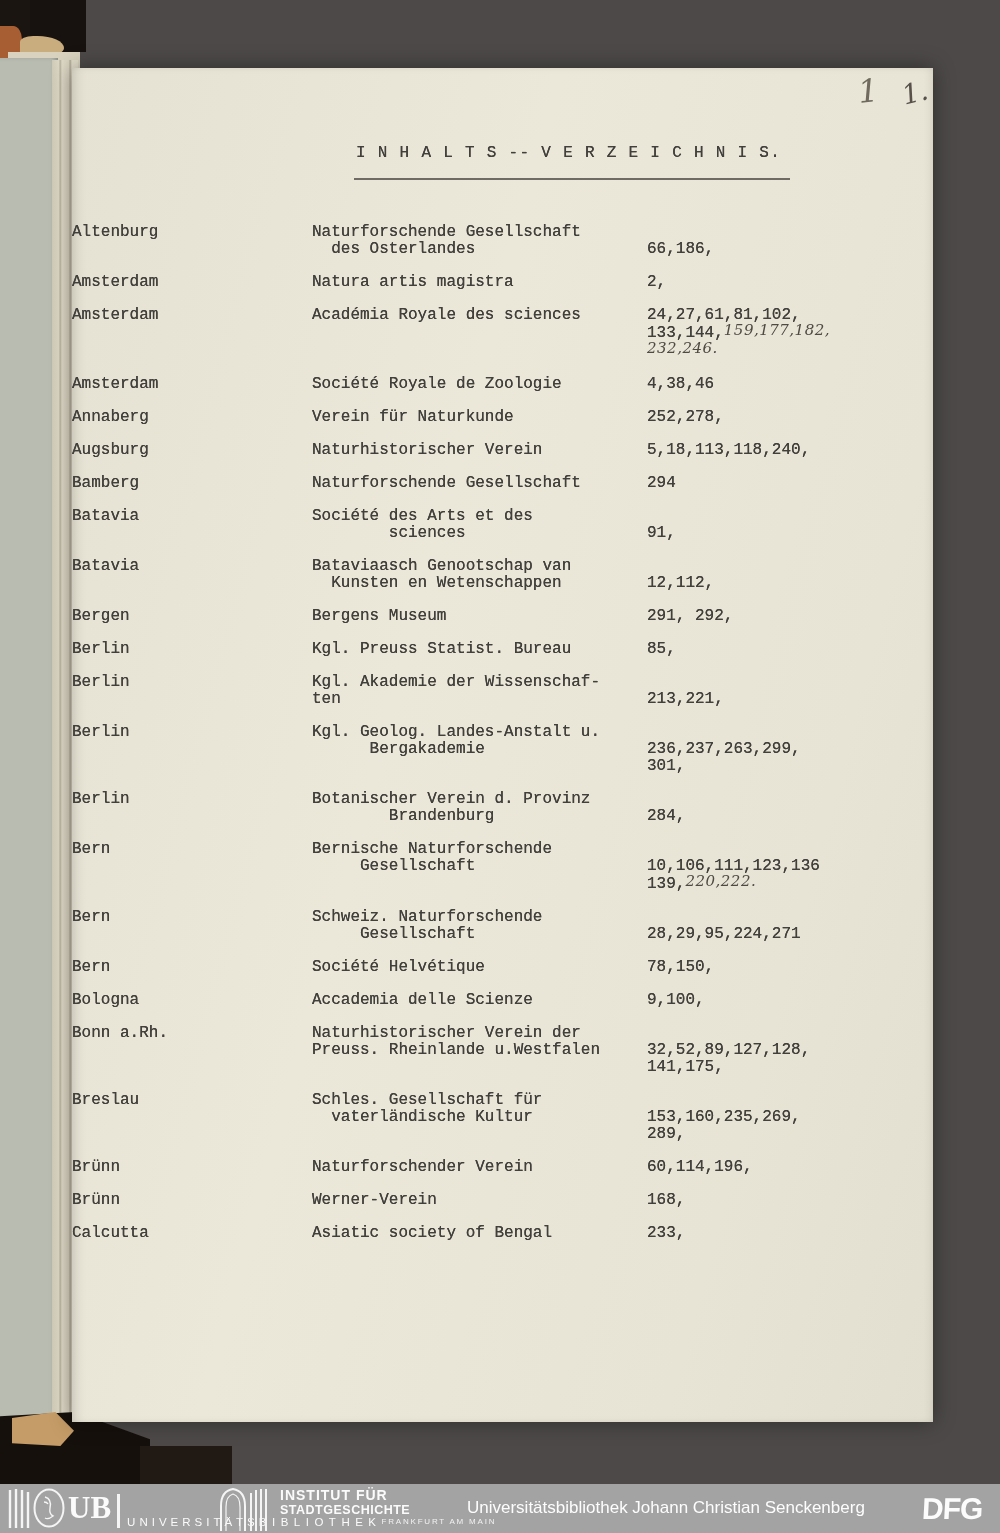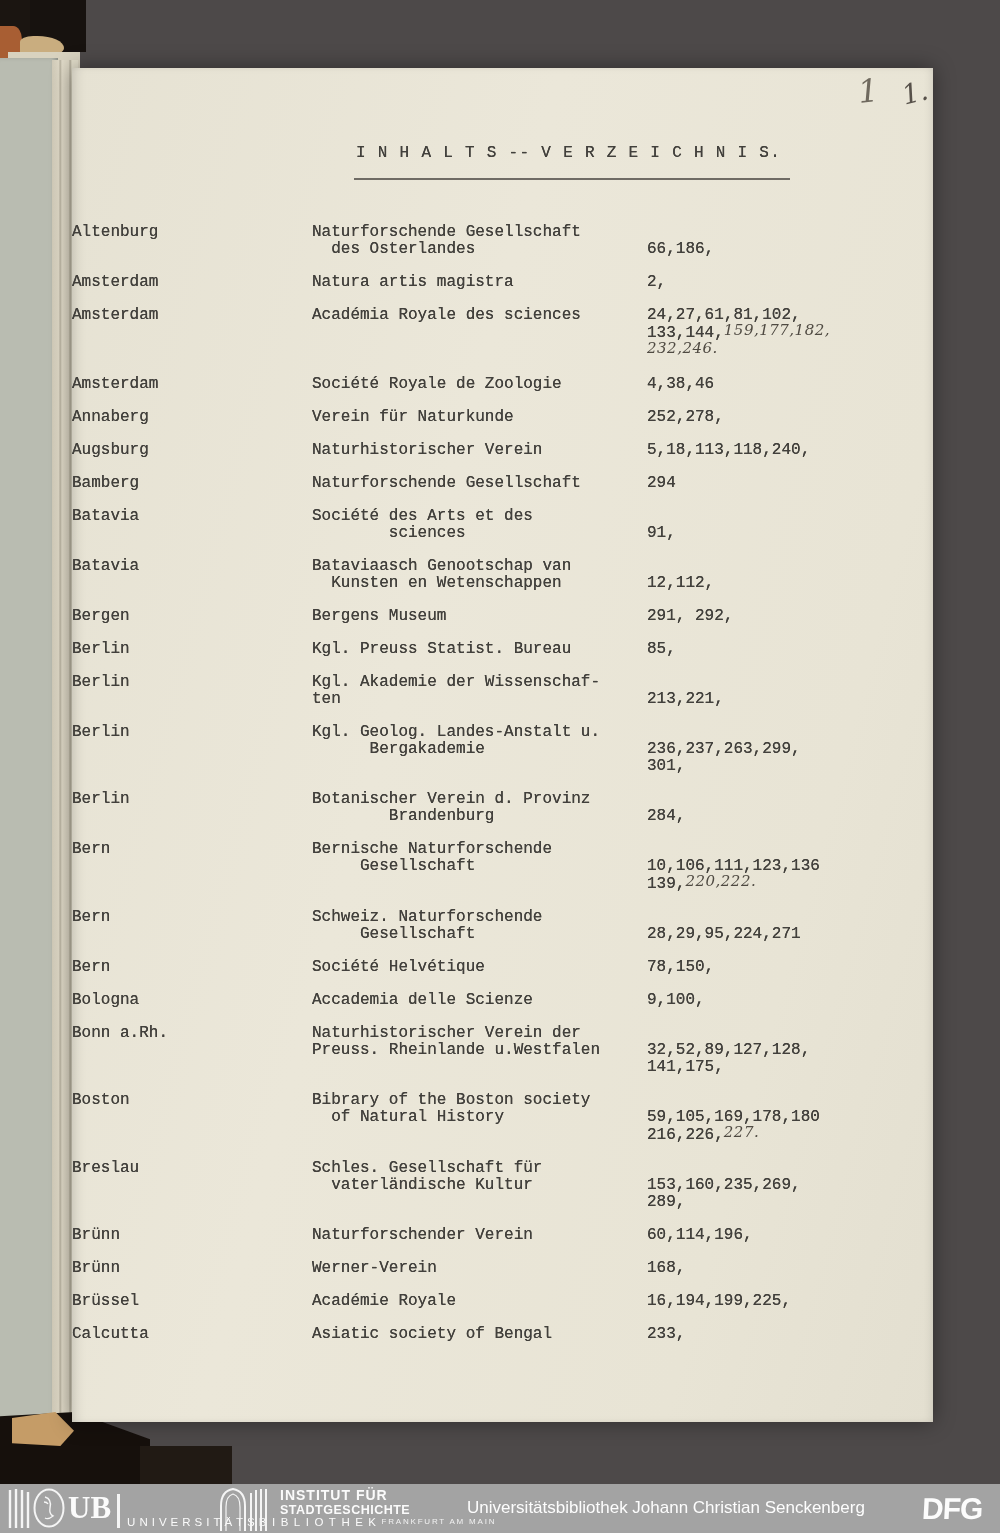--- a/index.html
+++ b/index.html
@@ -201,49 +201,39 @@
     <div class="inst"><div class="ln">Accademia delle Scienze</div></div>
     <div class="pages"><div class="ln"><span class="t">9,100,</span></div></div>
   </div>
 
   <div class="row">
     <div class="city">Bonn a.Rh.</div>
     <div class="inst"><div class="ln">Naturhistorischer Verein der</div><div class="ln">Preuss. Rheinlande u.Westfalen</div></div>
     <div class="pages"><div class="ln"><span class="t"></span></div><div class="ln"><span class="t">32,52,89,127,128,</span></div><div class="ln"><span class="t">141,175,</span></div></div>
   </div>
 
-  <div class="row">
-    <div class="city">Boston</div>
-    <div class="inst"><div class="ln">Bibrary of the Boston society</div><div class="ln">  of Natural History</div></div>
-    <div class="pages"><div class="ln"><span class="t"></span></div><div class="ln"><span class="t">59,105,169,178,180</span></div><div class="ln"><span class="t">216,226,</span><span class="h">227.</span></div></div>
-  </div>
 
   <div class="row">
     <div class="city">Breslau</div>
     <div class="inst"><div class="ln">Schles. Gesellschaft für</div><div class="ln">  vaterländische Kultur</div></div>
     <div class="pages"><div class="ln"><span class="t"></span></div><div class="ln"><span class="t">153,160,235,269,</span></div><div class="ln"><span class="t">289,</span></div></div>
   </div>
 
   <div class="row">
     <div class="city">Brünn</div>
     <div class="inst"><div class="ln">Naturforschender Verein</div></div>
     <div class="pages"><div class="ln"><span class="t">60,114,196,</span></div></div>
   </div>
 
   <div class="row">
     <div class="city">Brünn</div>
     <div class="inst"><div class="ln">Werner-Verein</div></div>
     <div class="pages"><div class="ln"><span class="t">168,</span></div></div>
   </div>
 
-  <div class="row">
-    <div class="city">Brüssel</div>
-    <div class="inst"><div class="ln">Académie Royale</div></div>
-    <div class="pages"><div class="ln"><span class="t">16,194,199,225,</span></div></div>
-  </div>
 
   <div class="row">
     <div class="city">Calcutta</div>
     <div class="inst"><div class="ln">Asiatic society of Bengal</div></div>
     <div class="pages"><div class="ln"><span class="t">233,</span></div></div>
   </div>
 </div>
   </div>
 
   <div class="footer">

